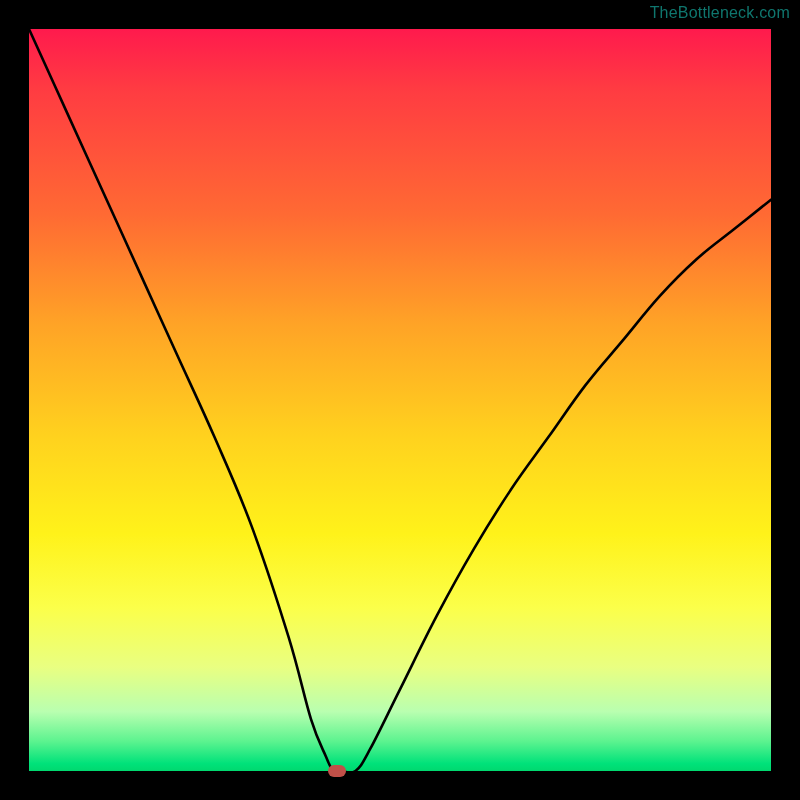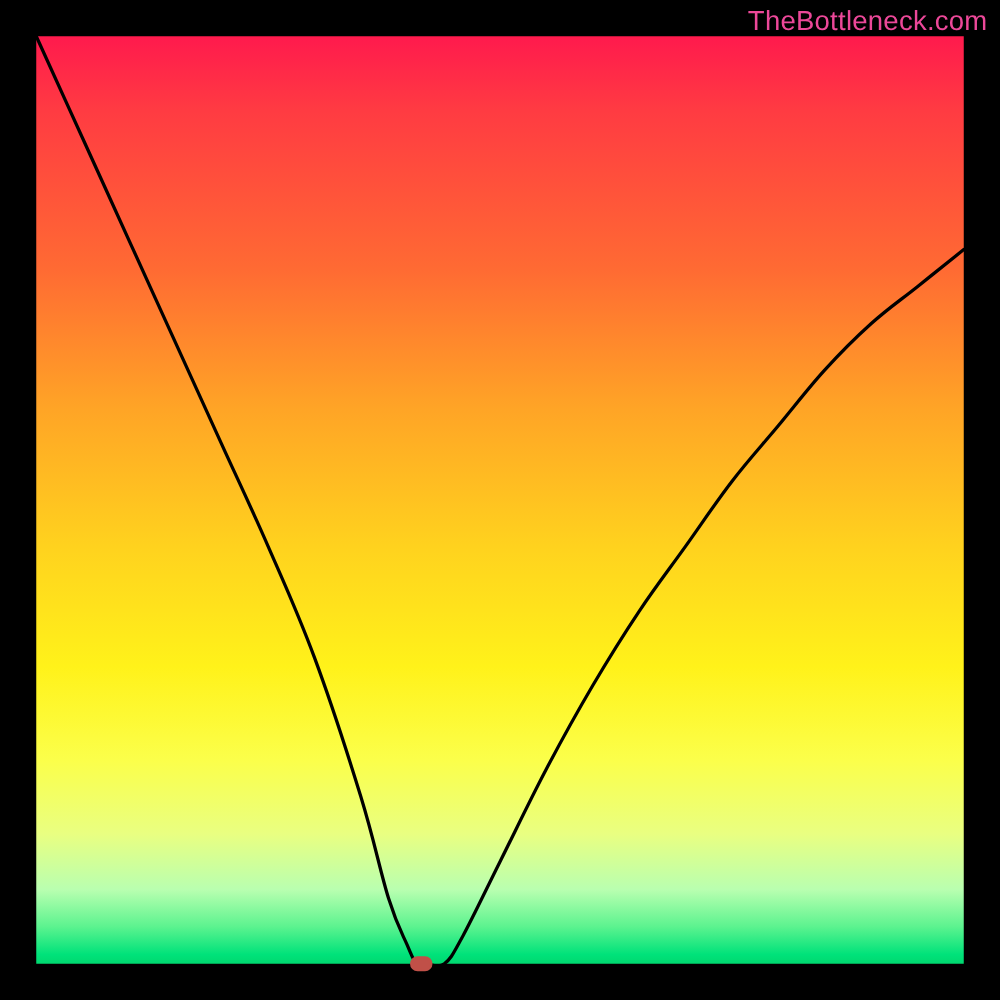--- a/index.html
+++ b/index.html
@@ -36,22 +36,22 @@
       #b9ffb0 92%,
       #5cf38f 96%,
       #00e27a 99%,
       #00d86f 100%
     );
   }
   .watermark {
     position: absolute;
     top: 4px;
     right: 10px;
-    color: #ec4899;
-    font-size: 22px;
+    color: #0f766e;
+    font-size: 16px;
     letter-spacing: 0.2px;
     user-select: none;
   }
   svg.curve {
     position: absolute;
     left: 0;
     top: 0;
     width: 742px;
     height: 742px;
     overflow: visible;

